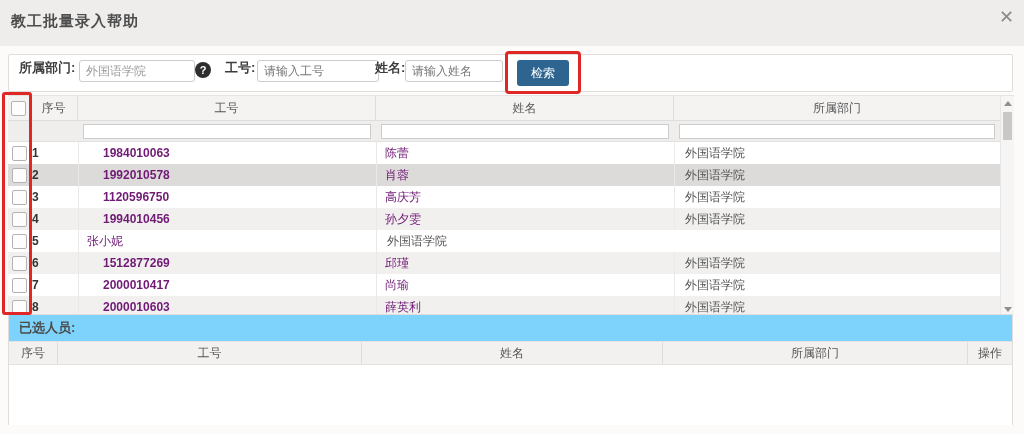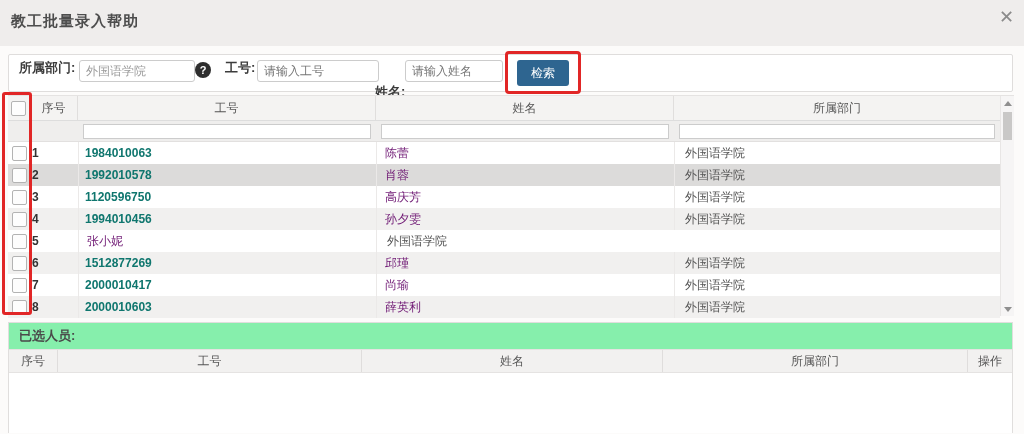--- a/index.html
+++ b/index.html
@@ -13,21 +13,21 @@
 
   
   .search-panel{position:absolute;left:8px;top:54px;width:1003px;height:36px;background:#fff;border:1px solid #dfdddc;border-radius:2px;}
   .search-panel .lbl{position:absolute;top:4px;font-size:13px;font-weight:bold;color:#3c3c3c;}
   .search-panel input{position:absolute;top:5px;height:22px;border:1px solid #ccc;border-radius:3px;font-size:12px;padding:0 6px;box-sizing:border-box;color:#9b9b9b;background:#fff;outline:none;}
   .lbl-dept{left:10px;}
   .inp-dept{left:70px;width:116px;}
   .help-icon{position:absolute;left:186px;top:7px;width:16px;height:16px;border-radius:50%;background:#2e2e2e;color:#fff;font-size:11px;font-weight:bold;text-align:center;line-height:16px;cursor:pointer;}
   .lbl-empno{left:216px;}
   .inp-empno{left:248px;width:122px;}
-  .lbl-name{left:366px;margin-top:24px;}
+  .lbl-name{left:366px;}
   .inp-name{left:396px;width:98px;}
   .btn-search{position:absolute;left:508px;top:5px;width:52px;height:26px;background:#2e6590;color:#fff;border:none;border-radius:3px;font-size:12px;cursor:pointer;font-family:inherit;}
 
   
   .results{position:absolute;left:8px;top:95px;width:1006px;height:220px;background:#fff;border-top:1px solid #e5e3e2;box-sizing:border-box;}
   .grid{position:absolute;left:0;top:0;width:992px;}
   .thead{display:flex;height:24px;background:#f4f3f2;border-bottom:1px solid #ddd;align-items:center;font-size:12px;color:#555;}
   .thead>div{text-align:center;border-right:1px solid #e0dedd;height:100%;display:flex;align-items:center;justify-content:center;box-sizing:border-box;}
   .thead>div:last-child{border-right:none;}
   .filter-row{display:flex;height:20px;background:#efeeed;border-bottom:1px solid #e2e0df;align-items:center;}
@@ -35,36 +35,36 @@
   .filter-row input{width:calc(100% - 10px);height:15px;margin:0 5px;border:1px solid #ccc;font-size:11px;padding:0 3px;box-sizing:border-box;outline:none;}
   .c-check{width:22px;flex:none;display:flex;align-items:center;justify-content:center;}
   .c-seq{width:48px;flex:none;}
   .c-empno{width:298px;flex:none;}
   .c-name{width:298px;flex:none;}
   .c-dept{flex:1;}
   .trow{display:flex;height:22px;align-items:center;font-size:12px;background:#fff;cursor:pointer;}
   .trow:nth-child(even){background:#f1f0ef;}
   .trow:nth-child(2){background:#dcdbda;}
   .trow .c-seq{font-weight:bold;color:#333;padding-left:2px;box-sizing:border-box;}
-  .trow .c-empno{font-weight:bold;color:#0f766e;padding-left:6px;box-sizing:border-box;border-left:1px solid #ebe9e8;height:100%;display:flex;align-items:center;}
+  .trow .c-empno{font-weight:bold;color:#701a75;padding-left:24px;box-sizing:border-box;border-left:1px solid #ebe9e8;height:100%;display:flex;align-items:center;}
   .trow .c-name{color:#701a75;padding-left:8px;box-sizing:border-box;border-left:1px solid #ebe9e8;height:100%;display:flex;align-items:center;}
   .trow .c-dept{color:#555;padding-left:10px;box-sizing:border-box;border-left:1px solid #ebe9e8;height:100%;display:flex;align-items:center;}
   .checkbox{width:13px;height:13px;background:#fdfdfd;border:1px solid #b3b3b3;border-radius:2px;display:inline-block;cursor:pointer;}
 
   
   .vscroll{position:absolute;right:0;top:0;width:14px;height:220px;background:#f6f5f5;border-left:1px solid #e8e6e5;box-sizing:border-box;}
   .sb-arrow{position:absolute;left:0;width:13px;height:14px;display:flex;align-items:center;justify-content:center;cursor:pointer;}
   .sb-up{top:0;}
   .sb-down{bottom:0;}
   .tri-up{width:0;height:0;border-left:4px solid transparent;border-right:4px solid transparent;border-bottom:5px solid #8f8f8f;}
   .tri-down{width:0;height:0;border-left:4px solid transparent;border-right:4px solid transparent;border-top:5px solid #8f8f8f;}
   .sb-thumb{position:absolute;left:2px;top:16px;width:9px;height:28px;background:#c9c8c7;cursor:pointer;}
 
   
-  .selected-panel{position:absolute;left:8px;top:322px;width:1005px;height:111px;background:#86efac;border:1px solid #e0dedd;box-sizing:border-box;}
+  .selected-panel{position:absolute;left:8px;top:314px;width:1005px;height:111px;background:#7dd3fc;border:1px solid #e0dedd;box-sizing:border-box;}
   .selected-title{height:26px;line-height:26px;padding-left:10px;font-size:13px;font-weight:bold;color:#4a4a4a;}
   .sel-head{display:flex;height:22px;background:#f2f1f0;border-top:1px solid #e5e3e2;border-bottom:1px solid #e5e3e2;align-items:center;font-size:12px;color:#555;}
   .sel-head>div{text-align:center;border-right:1px solid #dfdddc;height:100%;display:flex;align-items:center;justify-content:center;box-sizing:border-box;}
   .sel-head>div:last-child{border-right:none;font-family:Liberation Mono, monospace;}
   .s-seq{width:49px;flex:none;}
   .s-empno{width:304px;flex:none;}
   .s-name{width:301px;flex:none;}
   .s-dept{width:305px;flex:none;}
   .s-action{flex:1;}
   .sel-body{height:60px;background:#fff;}

